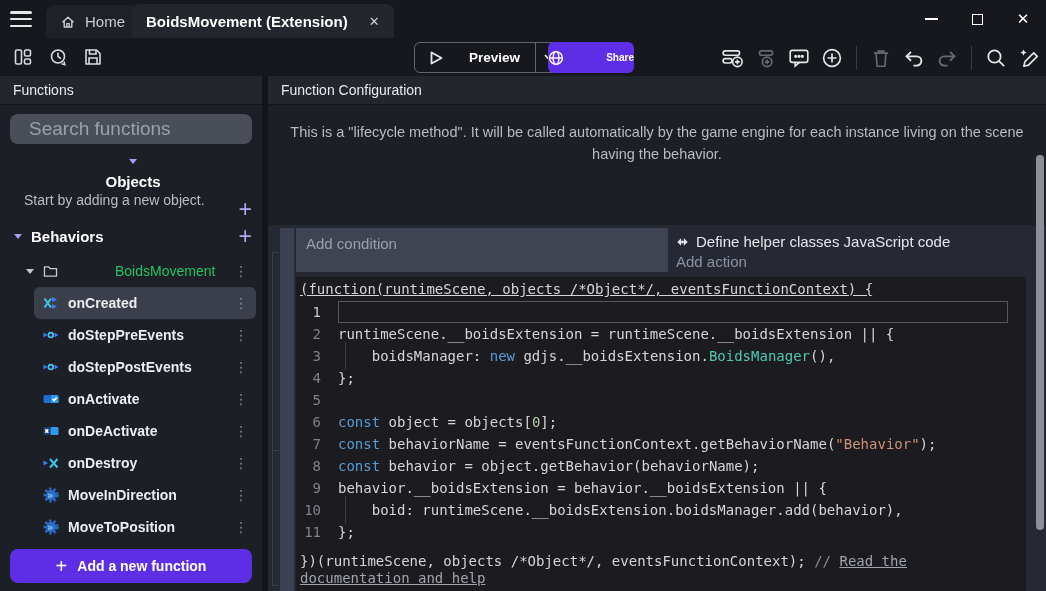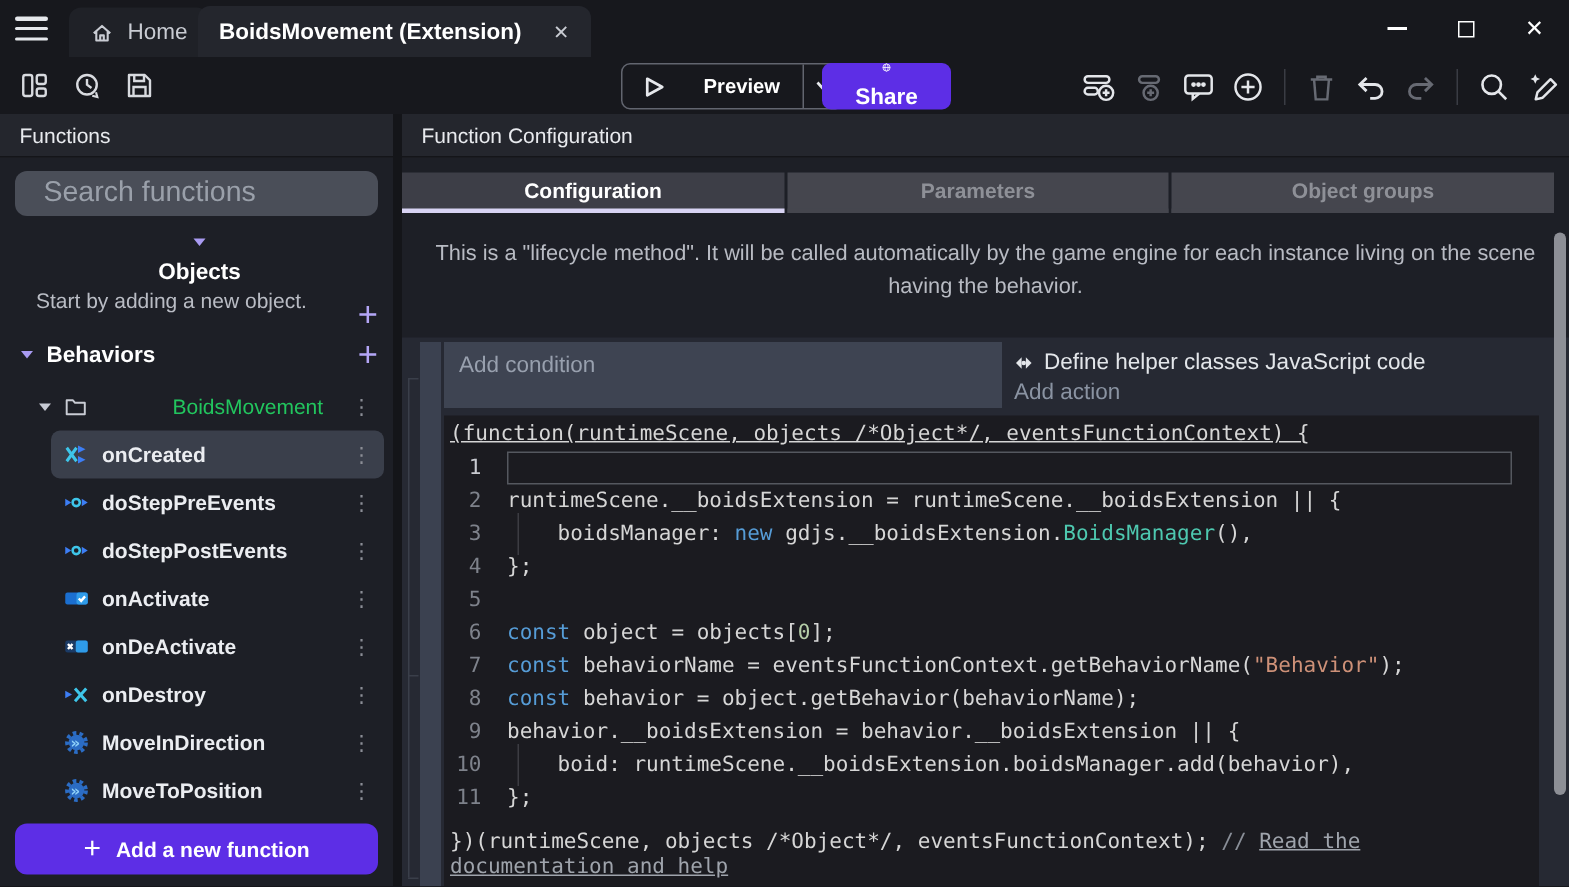--- a/index.html
+++ b/index.html
@@ -21,21 +21,21 @@
   .winbtn .max { display:block; width:11px; height:11px; border:1.6px solid #fff; }
   .winbtn .cls { font-size:15px; }
 
   
   #toolbar { position:absolute; left:0; top:38px; right:0; height:38px; background:#17181D; }
   .tb-left { position:absolute; left:12px; top:8px; display:flex; gap:13px; }
   .tb-ic { width:22px; height:22px; display:flex; align-items:center; justify-content:center; cursor:pointer; }
   .btn-preview { position:absolute; left:414px; top:4px; height:31px; display:flex; align-items:stretch; border:1px solid #62656F; border-radius:6px; color:#FFFFFF; }
   .btn-preview .mainpart { display:flex; align-items:center; gap:26px; padding:0 15px; font-weight:bold; font-size:13.5px; }
   .btn-preview .arrowpart { width:27px; display:flex; align-items:center; justify-content:center; border-left:1px solid #62656F; }
-  .btn-share { position:absolute; left:548px; top:4px; height:31px; width:86px; background:#5D2EE6; border-radius:6px; display:flex; align-items:center; justify-content:space-between; gap:8px; color:#fff; font-weight:bold; font-size:15px; cursor:pointer;flex-direction:column; }
+  .btn-share { position:absolute; left:548px; top:4px; height:31px; width:86px; background:#5D2EE6; border-radius:6px; display:flex; align-items:center; justify-content:space-between; gap:8px; color:#fff; font-weight:bold; font-size:10px; cursor:pointer; }
   .tb-right { position:absolute; right:6px; top:8px; display:flex; gap:11px; align-items:center; }
   .tb-sep { width:1px; height:24px; background:#3A3C44; margin:0 2px; }
 
   
   #sidebar { position:absolute; left:0; top:76px; width:262px; bottom:0; background:#1D1F26; }
   #main { position:absolute; left:268px; top:76px; right:0; bottom:0; background:#1D1F26; }
   .panel-header { height:29px; background:#24262D; border-bottom:1px solid #141519; display:flex; align-items:center; padding-left:13px; font-size:14px; color:#E8EAEE; }
 
   
   .searchbox { margin:9px 10px 0 10px; height:30px; background:#4A4E58; border-radius:8px; display:flex; align-items:center; gap:9px; padding:0 10px; }
@@ -359,31 +359,20 @@
       <span class="pl">+</span>
       <span>Add a new function</span>
     </div>
   </div>
 
   <div id="main">
     <div class="panel-header">
       <span>Function Configuration</span>
     </div>
 
-    <div class="tabbar">
-      <div class="mtab on">
-          <span>Configuration</span>
-        </div>
-      <div class="mtab">
-          <span>Parameters</span>
-        </div>
-      <div class="mtab">
-          <span>Object groups</span>
-        </div>
-    </div>
 
     <div class="descr">This is a "lifecycle method". It will be called automatically by the game engine for each instance living on the scene having the behavior.</div>
 
     <div id="events">
       <div class="evt-line"></div>
       <div class="evt-tick" style="top:27px"></div>
       <div class="evt-tick" style="top:225px"></div>
       <div class="evt-tick" style="top:360px"></div>
       <div class="evt-handle"></div>
 

